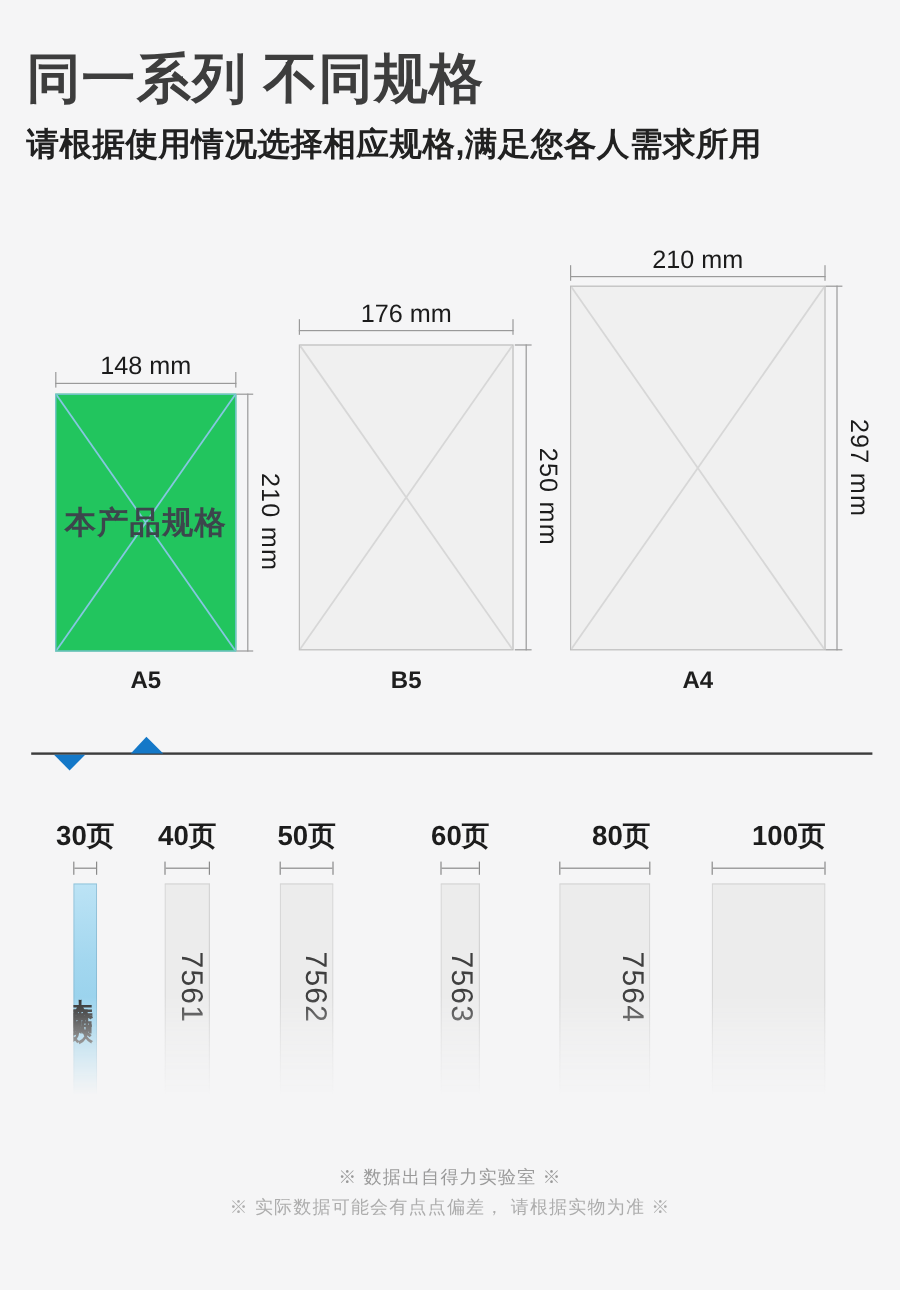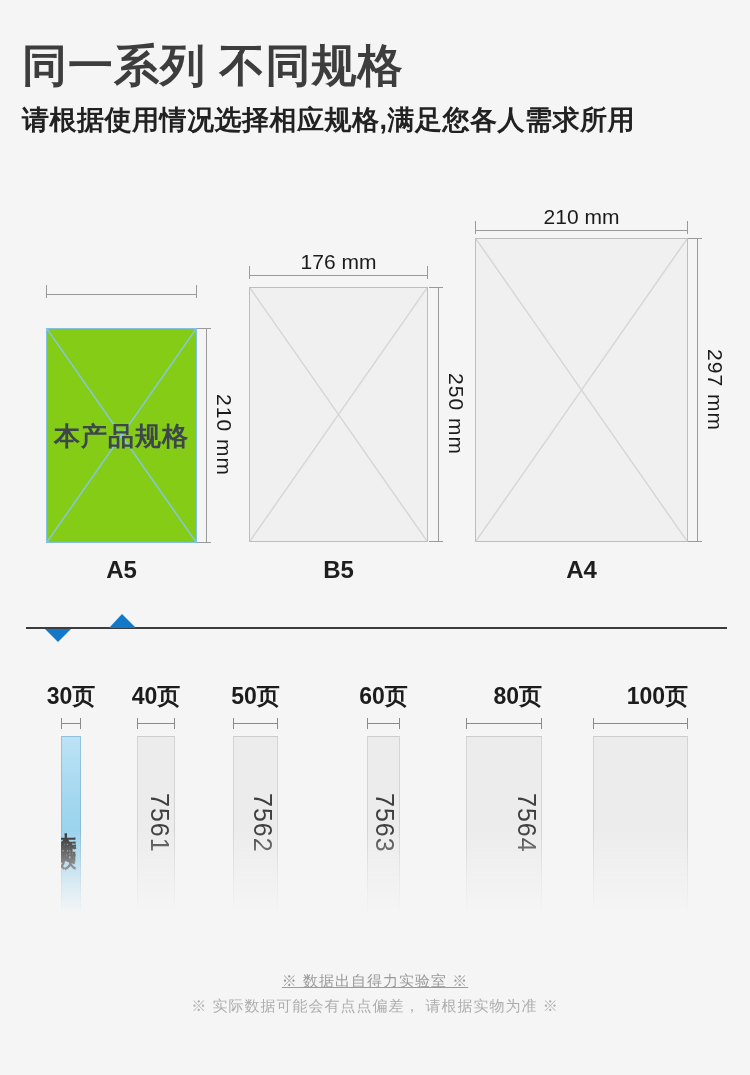--- a/index.html
+++ b/index.html
@@ -11,42 +11,42 @@
   }
   .abs { position:absolute; }
 
   
   .title { left:22px; top:36px; font-size:45px; font-weight:800; color:#3d3d3d; letter-spacing:1px; }
   .subtitle { left:22px; top:102px; font-size:27px; font-weight:600; color:#212121; letter-spacing:0.5px; }
 
   
   .paper-box { border:1px solid #bdbdbd; background:#f0f0f0; }
   .paper-box svg { position:absolute; left:0; top:0; width:100%; height:100%; }
-  .paper-box.hl { background:#84cc16; border-color:#82c2dc; }
+  .paper-box.hl { background:#22c55e; border-color:#82c2dc; }
   .paper-note {
     position:absolute; left:0; right:0; top:50%; transform:translateY(-50%);
     text-align:center; font-size:26px; color:#3c464c; font-weight:600; letter-spacing:1px;
   }
   .dim-h { text-align:center; }
   .dim-h .dim-text { font-size:21px; color:#1b1b1b; line-height:23px; margin-bottom:2px; white-space:nowrap; }
   .dim-h .hline { position:relative; height:1px; background:#9a9a9a; }
   .dim-h .hline::before, .dim-h .hline::after {
     content:""; position:absolute; top:-9px; width:1px; height:13px; background:#9a9a9a;
   }
   .dim-h .hline::before { left:0; } .dim-h .hline::after { right:0; }
   .vline { width:1px; background:#9a9a9a; }
   .vline::before, .vline::after {
     content:""; position:absolute; left:-9px; width:14px; height:1px; background:#9a9a9a;
   }
   .vline::before { top:0; } .vline::after { bottom:0; }
   .dim-v-text {
     writing-mode:vertical-rl; transform:translateY(-50%);
     font-size:21px; color:#1b1b1b; white-space:nowrap; letter-spacing:1px;
   }
-  .size-label { text-align:center; font-size:24px; font-weight:600; color:#1e1e1e; }
+  .size-label { text-align:center; font-size:20px; font-weight:600; color:#1e1e1e; }
 
   
   .divider { left:26px; top:627px; width:701px; height:2px; background:#3c3c3c; }
   .tri { width:0; height:0; }
   .tri-down { left:45px; top:629px; border-left:13px solid transparent; border-right:13px solid transparent; border-top:13px solid #1478c8; }
   .tri-up { left:109px; top:614px; border-left:13px solid transparent; border-right:14px solid transparent; border-bottom:14px solid #1478c8; }
 
   
   .col { top:684px; }
   .col-label { position:relative; left:50%; transform:translateX(-50%); display:inline-block;
@@ -70,32 +70,33 @@
     writing-mode:vertical-rl; margin:0 auto; height:150px;
     font-size:21px; color:#2e2e2e; font-weight:600; letter-spacing:4px;
   }
   .bar-code {
     position:absolute; left:0; right:0; top:26px;
     writing-mode:vertical-rl; margin:0 auto; height:120px;
     font-size:25px; color:#3f3f3f; letter-spacing:1px;
   }
 
   
-  .foot1 { left:0; width:750px; top:972px; text-align:center; font-size:15px; color:#9a9a9a; letter-spacing:1px;text-decoration:underline; }
+  .foot1 { left:0; width:750px; top:972px; text-align:center; font-size:15px; color:#9a9a9a; letter-spacing:1px; }
   .foot2 { left:0; width:750px; top:997px; text-align:center; font-size:15px; color:#adadad; letter-spacing:1px; }
 </style>
 </head>
 <body>
 
 <div class="stage">
 
   <div class="abs subtitle">请根据使用情况选择相应规格,满足您各人需求所用</div>
   <div class="abs title">同一系列 不同规格</div>
 
   <div class="abs dim-h" style="left:46px;top:294px;width:151px;">
+    <div class="dim-text">148 mm</div>
     <div class="hline"></div>
   </div>
   <div class="abs paper-box hl" style="left:46px;top:328px;width:151px;height:215px;">
     <svg>
       <line x1="0" y1="0" x2="100%" y2="100%" stroke="#86c6e0" stroke-width="1.5"></line>
       <line x1="100%" y1="0" x2="0" y2="100%" stroke="#86c6e0" stroke-width="1.5"></line>
     </svg>
     <div class="paper-note">本产品规格</div>
   </div>
   <div class="abs vline" style="left:206px;top:328px;height:215px;"></div>

